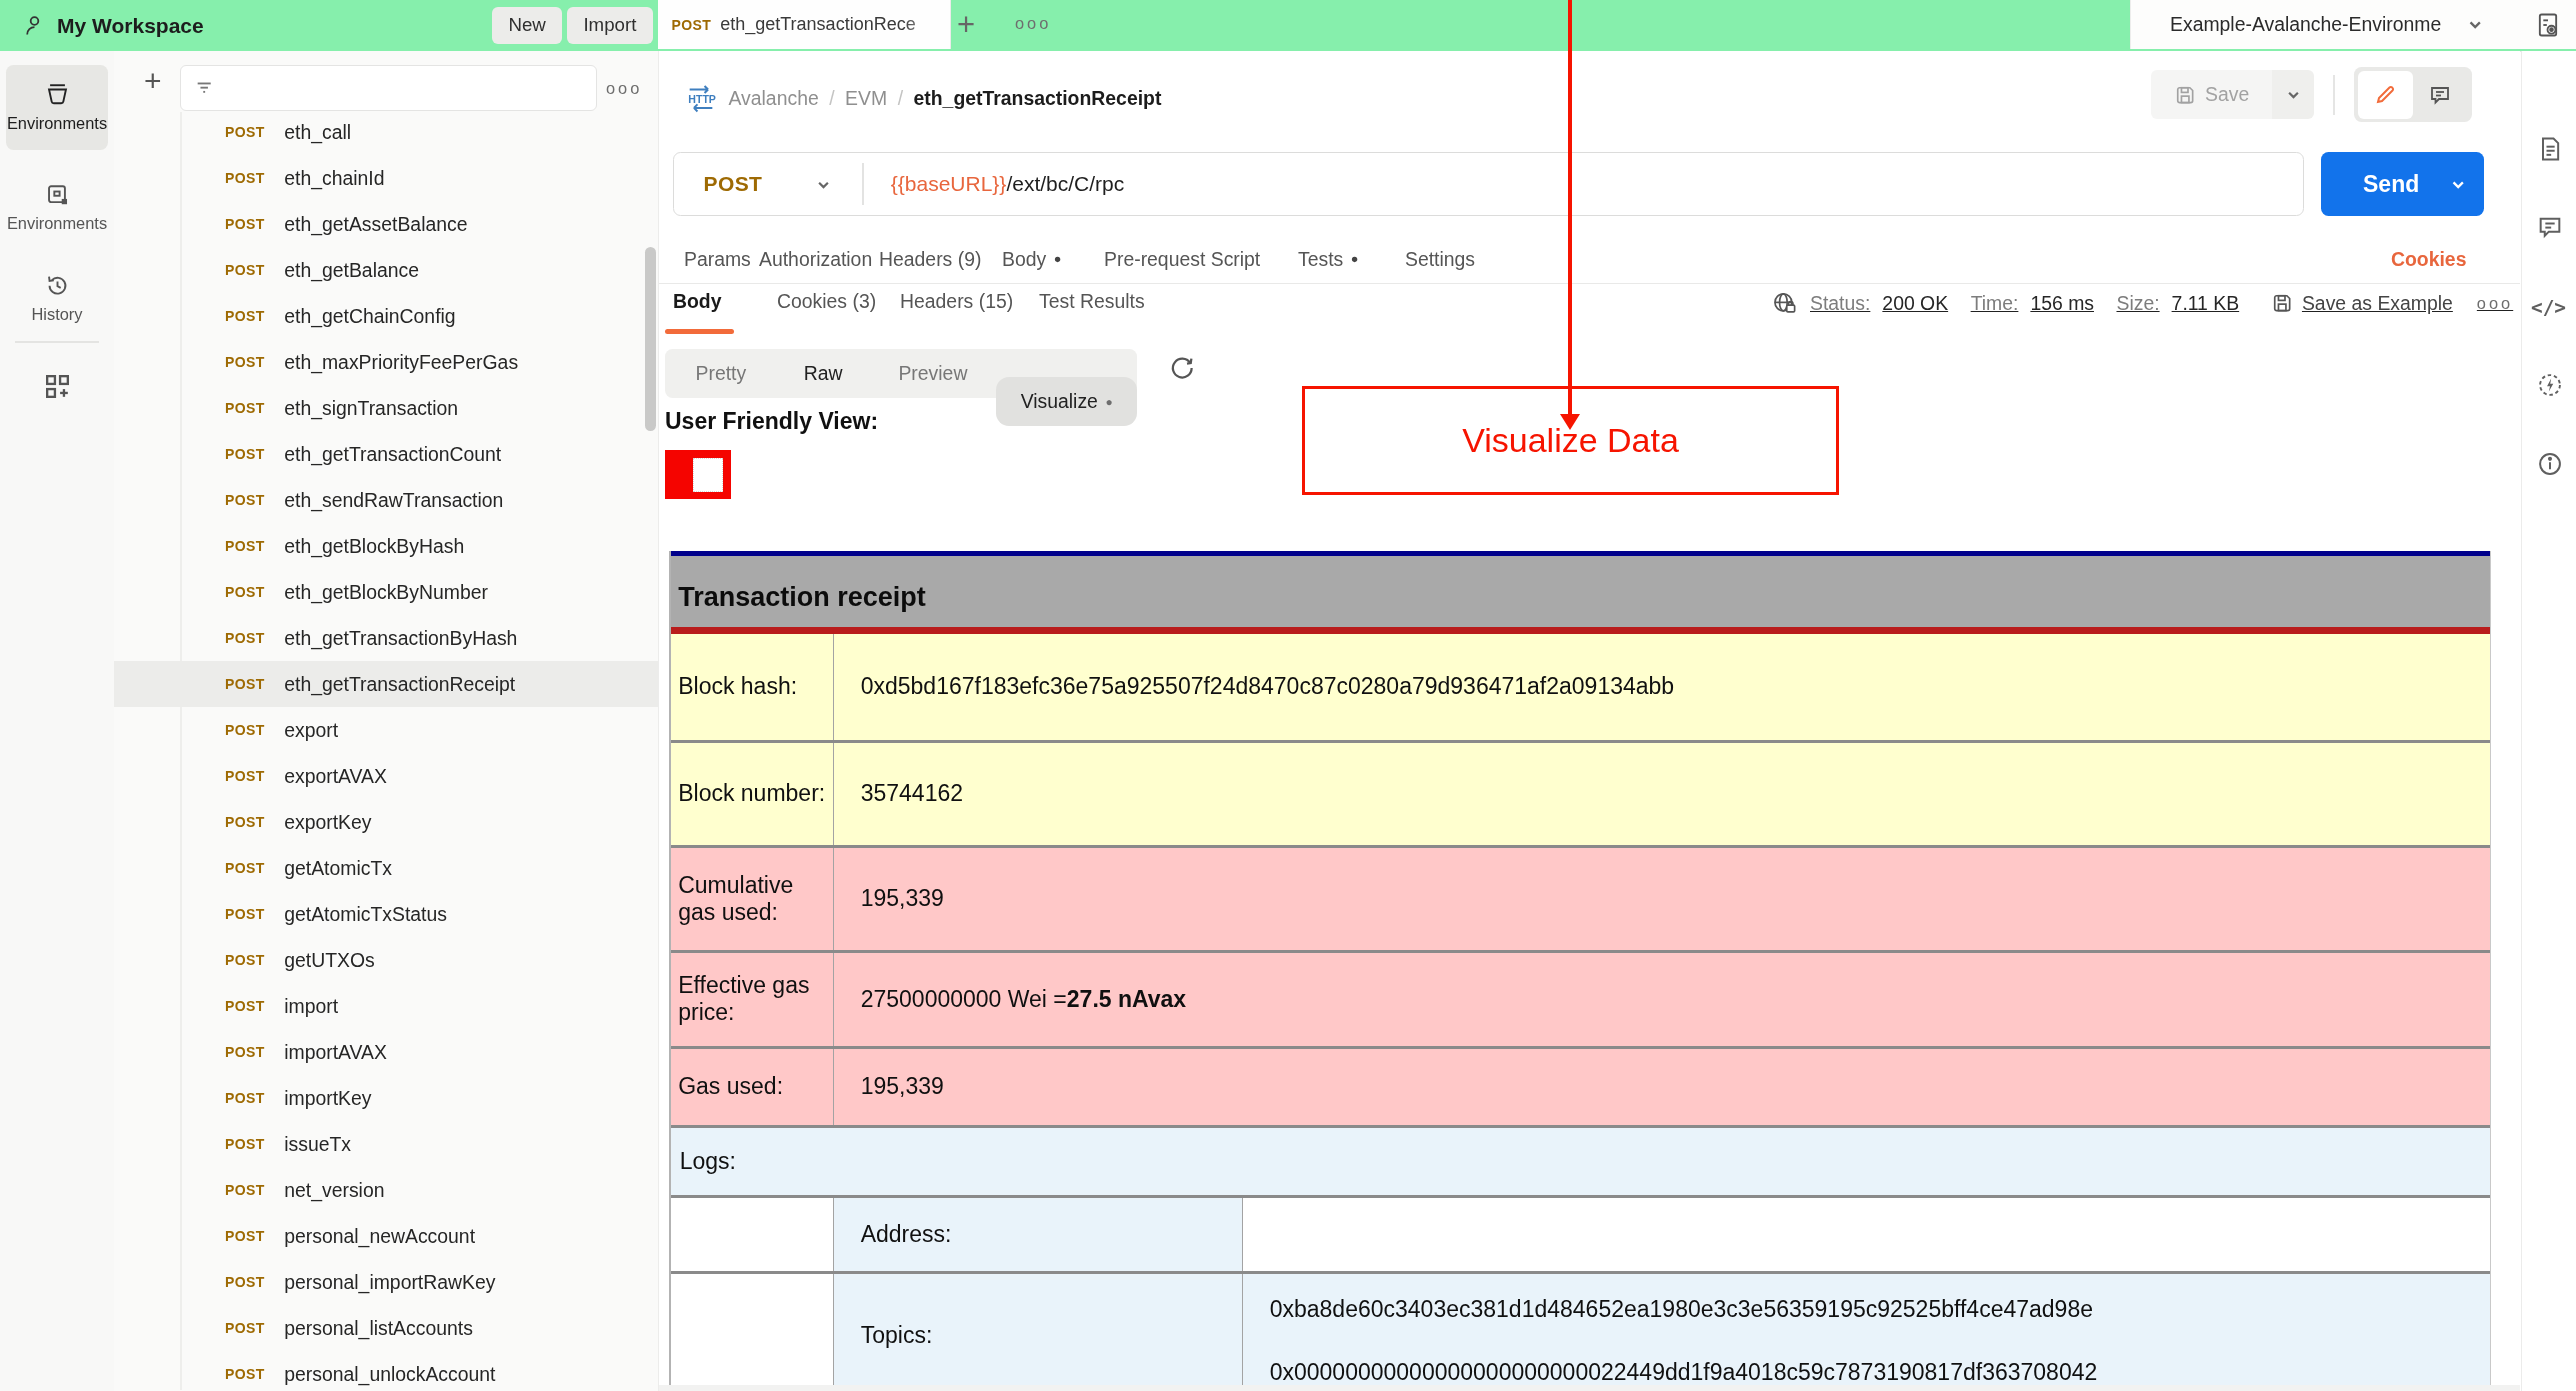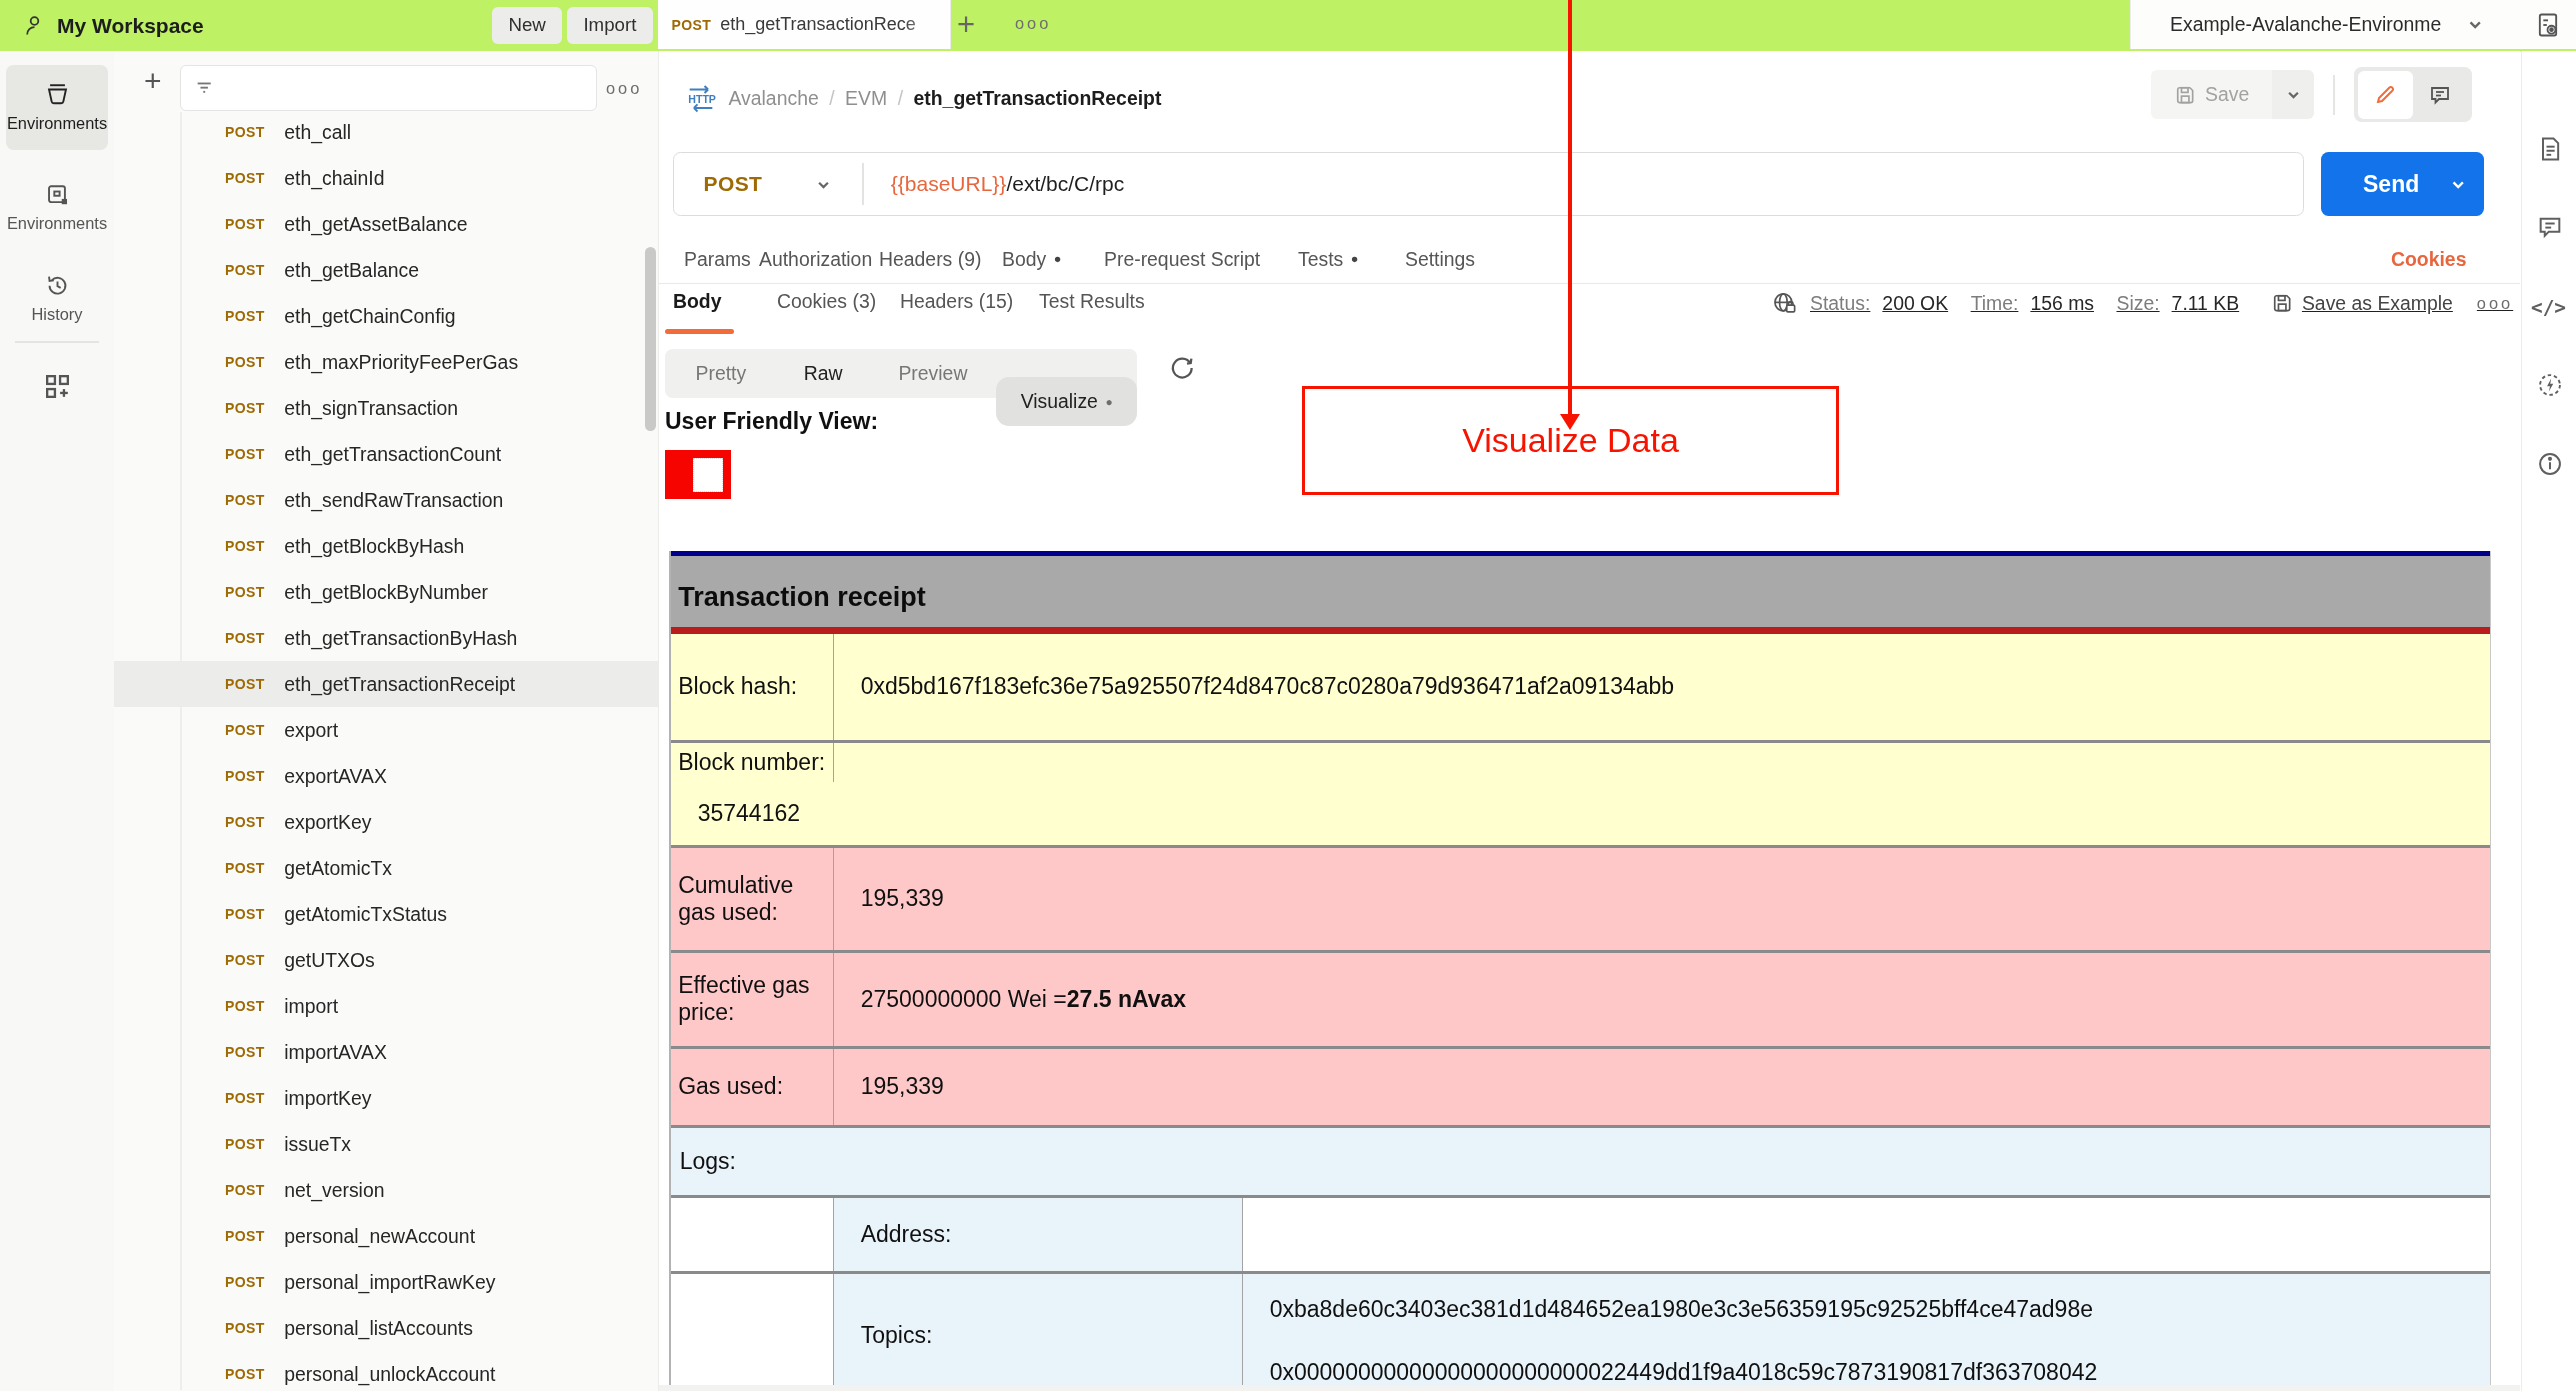--- a/index.html
+++ b/index.html
@@ -1,21 +1,21 @@
 <!DOCTYPE html>
 <html style="font-size:12px"><head>
 <meta charset="utf-8">
 <style>
   html,body{margin:0;padding:0;background:#ffffff;}
   #app{position:relative;width:2576px;height:1392px;overflow:hidden;
        font-family:"Liberation Sans",sans-serif;color:#212121;background:#ffffff;}
   .abs{position:absolute;}
   svg{display:block;}
   
-  #topbar{left:0;top:0;width:2576px;height:51px;background:#bef264;border-bottom:1.5px solid #e7e7e6;}
+  #topbar{left:0;top:0;width:2576px;height:51px;background:#86efac;border-bottom:1.5px solid #e7e7e6;}
   #ws-title{left:57px;top:0;height:51px;display:flex;align-items:center;font-size:21px;font-weight:700;color:#1d1d1d;}
   .top-btn{top:6.7px;height:37px;padding:0 16.4px;background:#ececea;border-radius:6px;
            display:flex;align-items:center;font-size:18.7px;color:#2f2f2f;}
   #btn-new{left:492px;}
   #btn-import{left:567px;}
   #tabstrip{left:658px;top:0;width:1473px;height:51px;}
   #active-tab{left:0;top:0;width:278px;height:49px;background:#fefefe;border-right:1.5px solid #ebebea;
               display:flex;align-items:center;padding-left:13.5px;overflow:hidden;white-space:nowrap;}
   #active-tab:after{content:"";position:absolute;right:1.5px;top:0;width:45px;height:49px;
               background:linear-gradient(90deg,rgba(254,254,254,0),#fefefe);}
@@ -107,21 +107,21 @@
   #rcpt{left:9.7px;top:500px;width:1822px;border-left:2.2px solid #b3b3b3;border-right:1.5px solid #c9c9c9;box-sizing:border-box;}
   #rcpt-topborder{width:100%;height:4.5px;background:#00008b;}
   #rcpt-header{height:71px;background:#a9a9a9;border-bottom:7px solid #b91c1c;display:flex;align-items:flex-end;}
   #rcpt-title{font-size:27px;font-weight:700;color:#0c0c0c;margin:0 0 13.5px 7.5px;}
   .trow{display:flex;border-bottom:3px solid #8a8a8a;}
   .trow[data-tone="yellow"]{background:#ffffcf;}
   .trow[data-tone="pink"]{background:#ffc8c8;}
   .tlabel{width:163px;box-sizing:border-box;border-right:1.5px solid #a3a3a3;padding:6px 4.5px 6px 7.5px;
           font-size:23px;color:#101010;display:flex;align-items:center;}
   .tvalue{flex:1;display:flex;align-items:center;padding-left:27px;font-size:23px;color:#101010;}
-  .r0{height:106px;}.r1{height:102px;flex-direction:column;}.r2{height:102px;}.r3{height:93px;}.r4{height:76px;}
+  .r0{height:106px;}.r1{height:102px;}.r2{height:102px;}.r3{height:93px;}.r4{height:76px;}
   #logs-row{height:67px;background:#e9f3fa;border-bottom:3px solid #8a8a8a;display:flex;align-items:center;
             padding-left:9px;font-size:23px;color:#101010;}
   .nrow{display:flex;border-bottom:3px solid #8a8a8a;}
   .ncol1{width:163px;box-sizing:border-box;border-right:1.5px solid #a3a3a3;background:#ffffff;}
   .ncol2{width:409px;box-sizing:border-box;border-right:1.5px solid #a3a3a3;background:#e9f3fa;
          display:flex;align-items:center;padding-left:27px;font-size:23px;color:#101010;}
   .ncol3{flex:1;background:#e9f3fa;font-size:23px;color:#101010;}
   #addr-row{height:73px;}
   #addr-row .ncol3{display:flex;align-items:center;padding-left:27px;}
   #topics-row{height:124px;border-bottom:none;}

